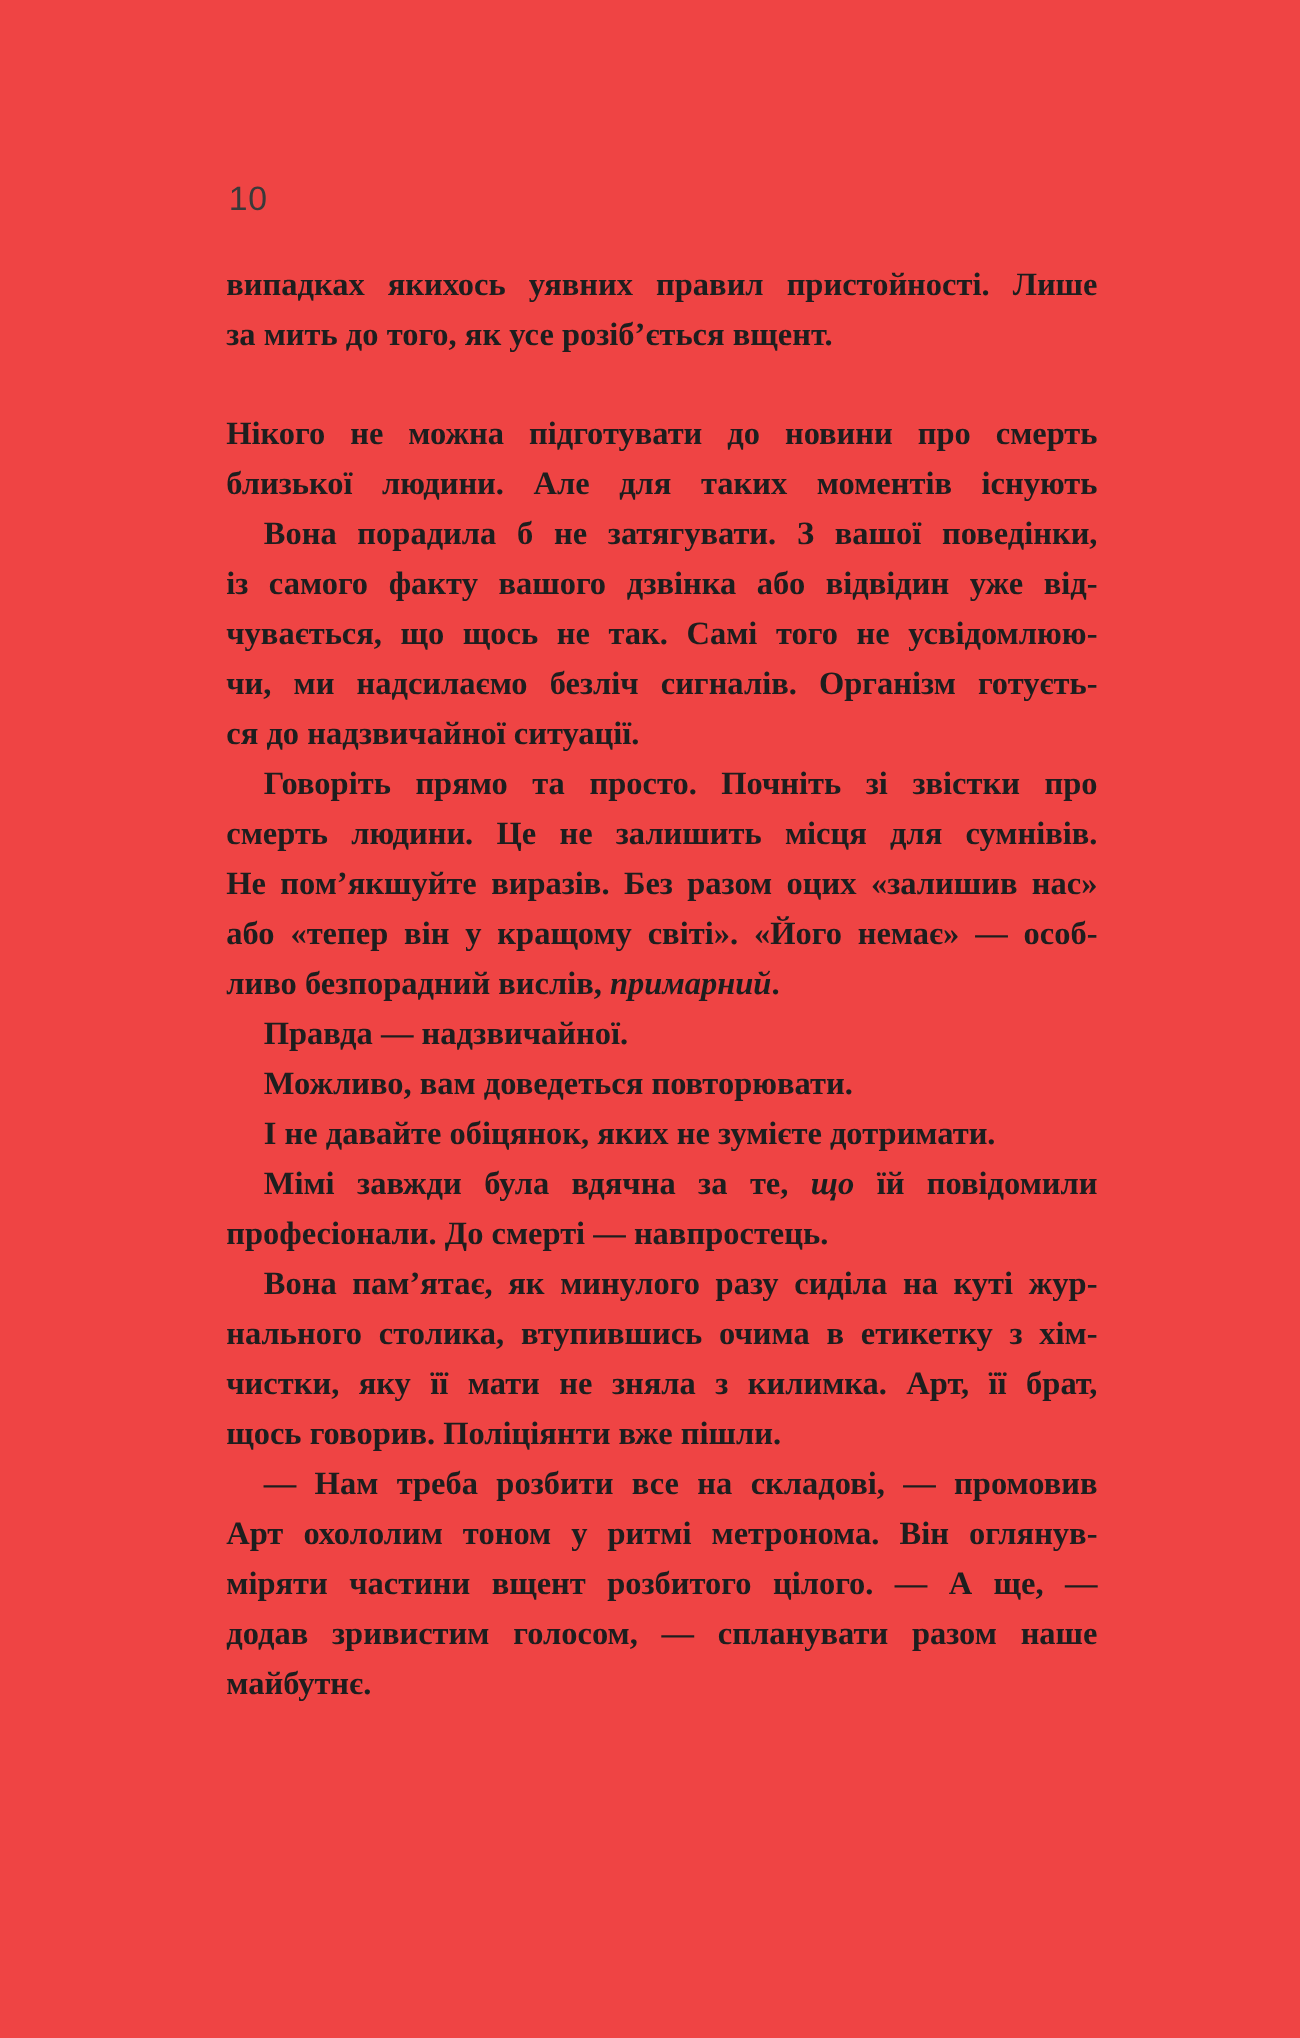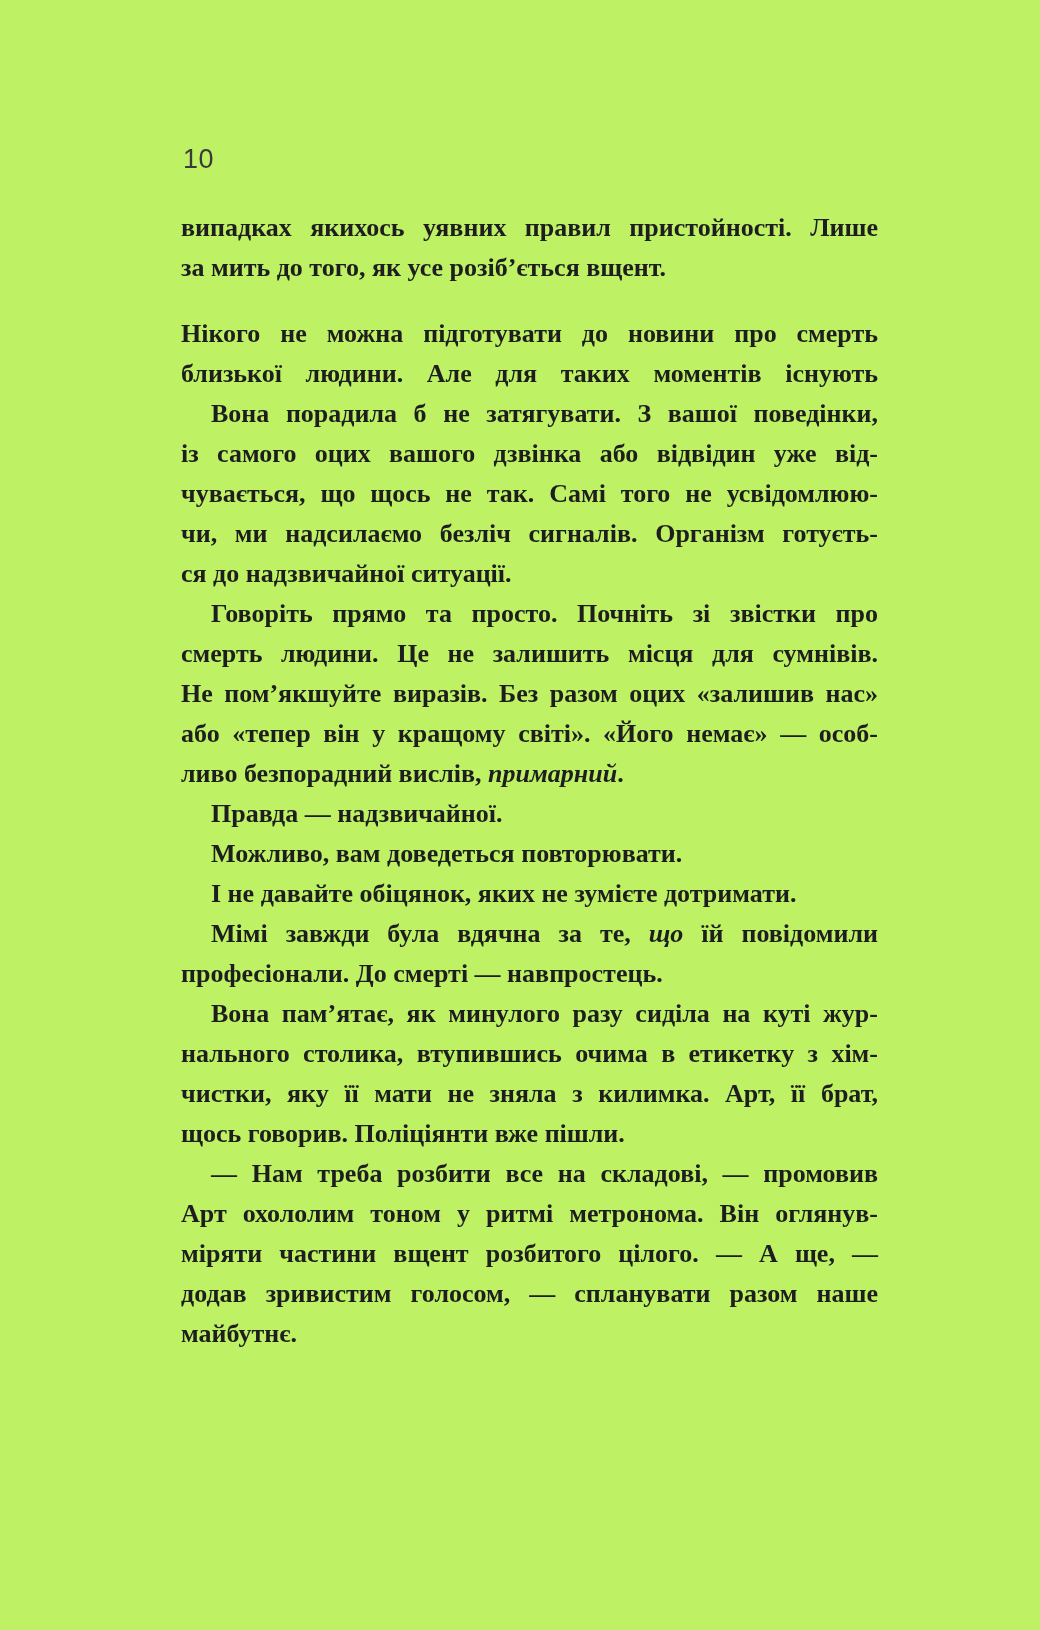--- a/index.html
+++ b/index.html
@@ -4,21 +4,21 @@
 <style>
   html, body {
     margin: 0;
     padding: 0;
     background: #ffffff;
   }
   .sheet {
     position: relative;
     width: 1040px;
     height: 1630px;
-    background: #bef264;
+    background: #ef4444;
     overflow: hidden;
   }
   .page-number {
     position: absolute;
     left: 183px;
     top: 144px;
     font-family: "Liberation Sans", sans-serif;
     font-size: 27px;
     font-weight: 300;
     color: #3a3a3a;
@@ -28,21 +28,21 @@
     position: absolute;
     left: 181px;
     top: 208px;
     width: 697px;
     font-family: "Liberation Serif", "DejaVu Serif", serif;
     font-size: 26px;
     line-height: 40px;
     color: #1e1e1e;
   }
   .para { margin: 0; }
-  .para.gap { margin-top: 26px; }
+  .para.gap { margin-top: 39px; }
   .line {
     text-align: justify;
     text-align-last: justify;
     font-weight: bold;
   }
   .line.last { text-align-last: left; }
   .line.indent { text-indent: 30px; }
   .it { font-style: italic; }
 </style>
 </head>
@@ -54,21 +54,21 @@
       <div class="para">
         <div class="line"><span>випадках якихось уявних правил пристойності. Лише</span></div>
         <div class="line last"><span>за мить до того, як усе розіб’ється вщент.</span></div>
       </div>
       <div class="para gap">
         <div class="line"><span>Нікого не можна підготувати до новини про смерть</span></div>
         <div class="line"><span>близької людини. Але для таких моментів існують</span></div>
       </div>
       <div class="para">
         <div class="line indent"><span>Вона порадила б не затягувати. З вашої поведінки,</span></div>
-        <div class="line"><span>із самого оцих вашого дзвінка або відвідин уже від-</span></div>
+        <div class="line"><span>із самого факту вашого дзвінка або відвідин уже від-</span></div>
         <div class="line"><span>чувається, що щось не так. Самі того не усвідомлюю-</span></div>
         <div class="line"><span>чи, ми надсилаємо безліч сигналів. Організм готуєть-</span></div>
         <div class="line last"><span>ся до надзвичайної ситуації.</span></div>
       </div>
       <div class="para">
         <div class="line indent"><span>Говоріть прямо та просто. Почніть зі звістки про</span></div>
         <div class="line"><span>смерть людини. Це не залишить місця для сумнівів.</span></div>
         <div class="line"><span>Не пом’якшуйте виразів. Без разом оцих «залишив нас»</span></div>
         <div class="line"><span>або «тепер він у кращому світі». «Його немає» — особ-</span></div>
         <div class="line last"><span>ливо безпорадний вислів, </span><span class="it">примарний</span><span>.</span></div>

